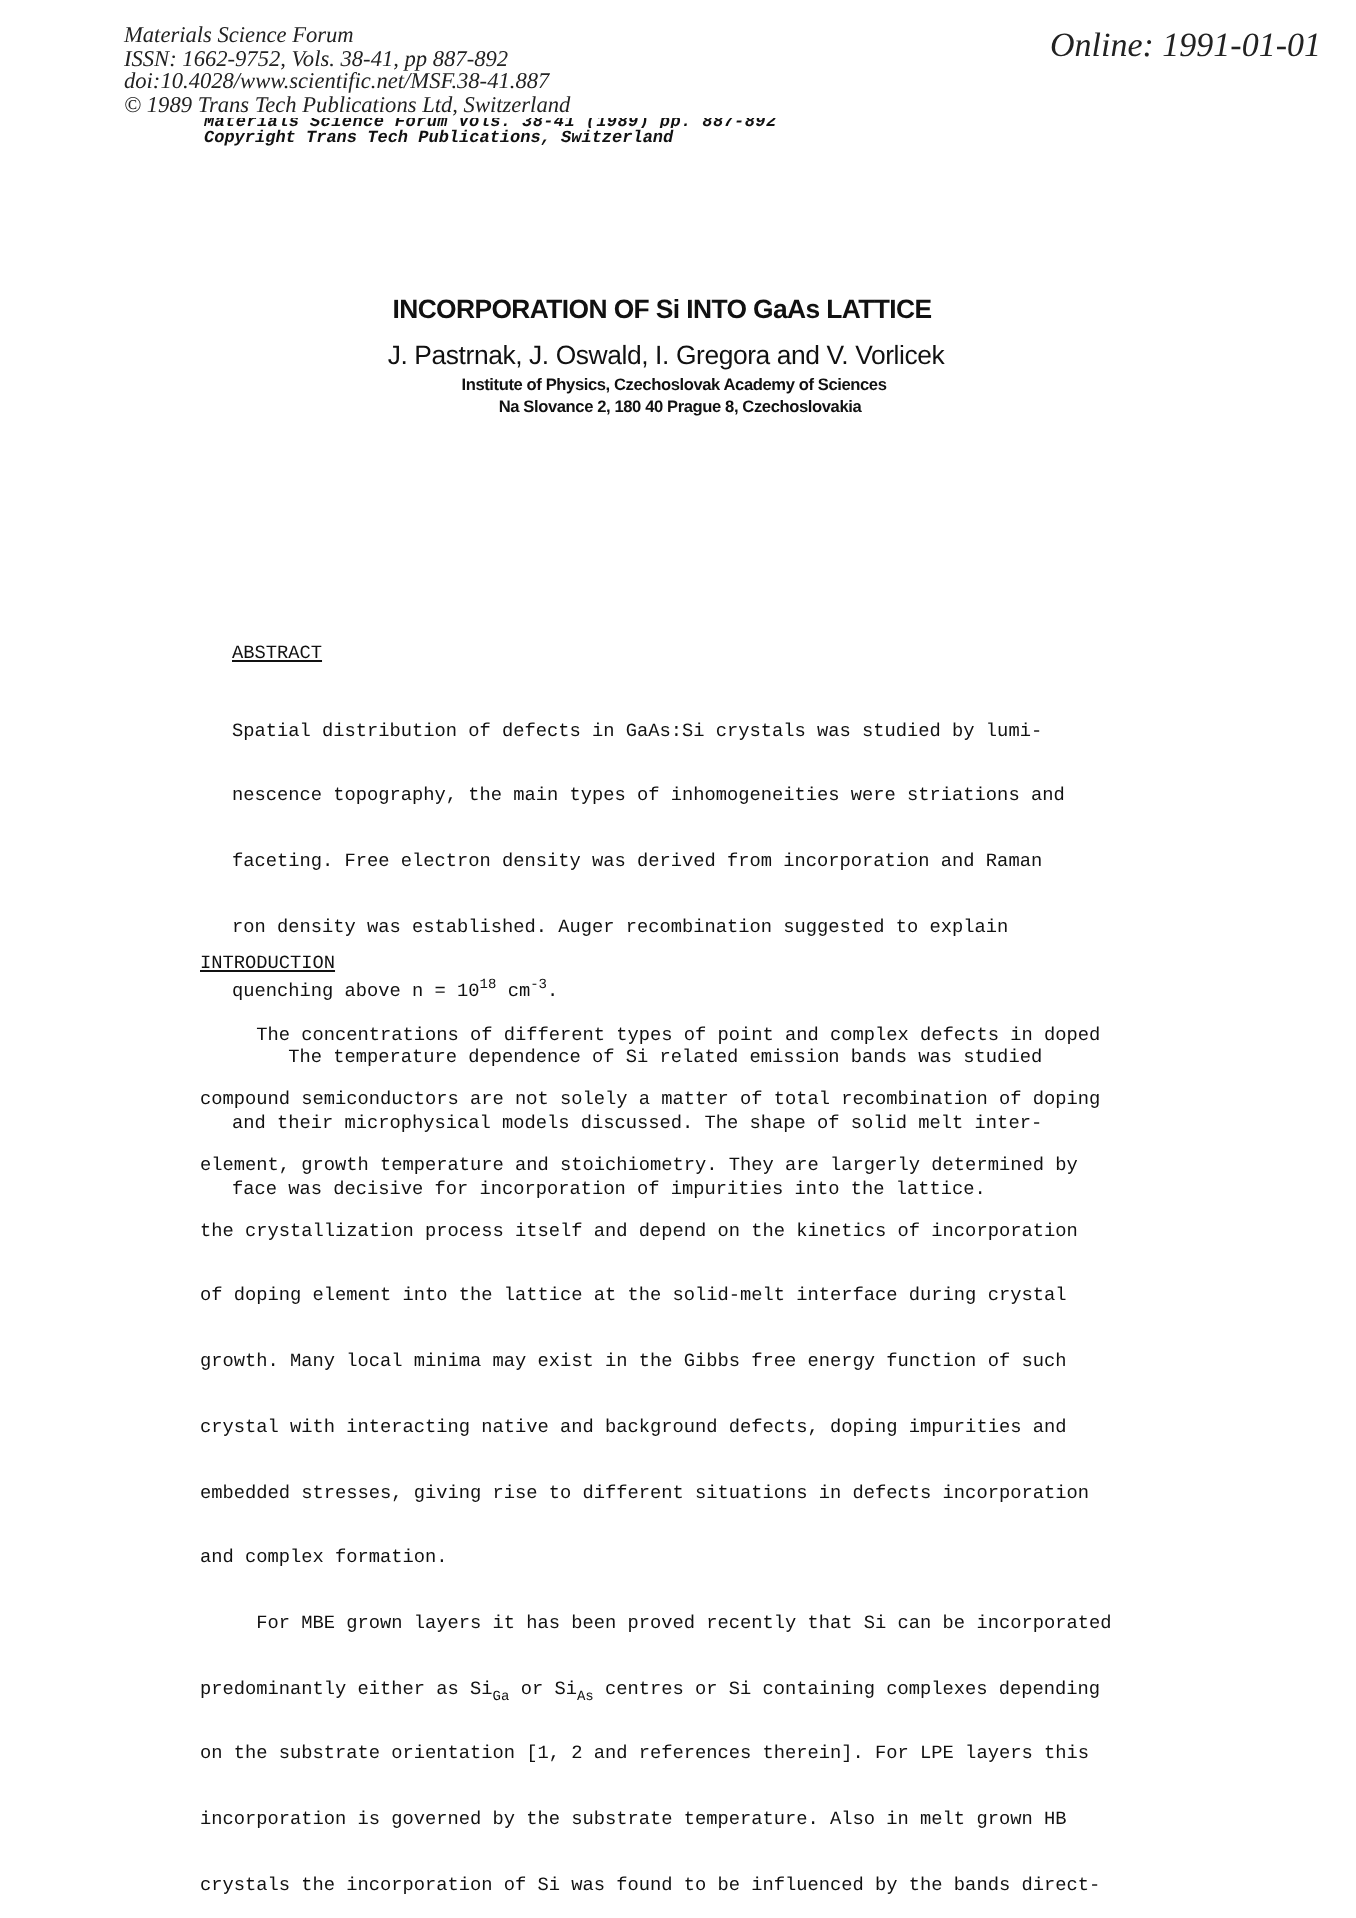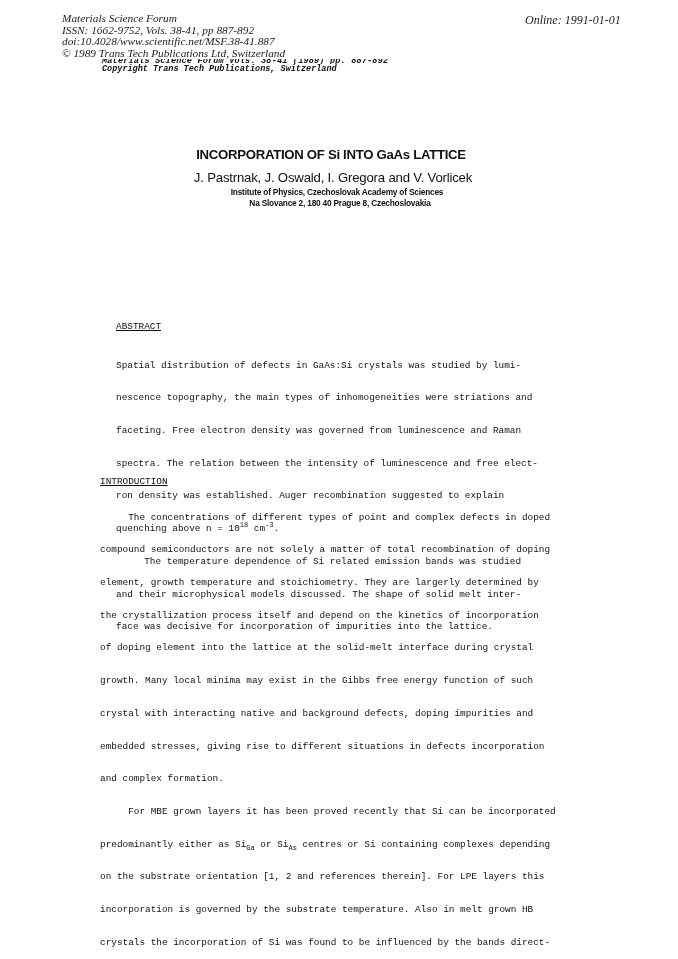--- a/index.html
+++ b/index.html
@@ -1,19 +1,19 @@
 <!DOCTYPE html>
 <html><head>
   <meta charset="utf-8">
   <style>
     html, body { margin: 0; padding: 0; background: #ffffff; }
     body { width: 678px; height: 959px; position: relative; overflow: hidden; color: #111; }
     .stamp { position: absolute; left: 62px; top: 13px; font-family: "Liberation Serif", serif; font-style: italic; font-size: 11.3px; line-height: 11.5px; color: #222; }
     .stamp div { white-space: nowrap; }
-    .online { position: absolute; left: 525px; top: 13px; font-family: "Liberation Serif", serif; font-style: italic; font-size: 12px; color: #222; white-space: nowrap; }
+    .online { position: absolute; left: 525px; top: 13px; font-family: "Liberation Serif", serif; font-style: italic; font-size: 17px; color: #222; white-space: nowrap; }
     .orig-hdr { position: absolute; left: 102px; top: 60px; font-family: Liberation Mono, monospace; font-style: italic; font-weight: bold; font-size: 8.5px; line-height: 10px; color: #111; }
     .orig-hdr .cut { height: 5px; overflow: hidden; line-height: 4px; margin-top: -1px; letter-spacing: 0.2px; }
     .title-block { position: absolute; left: 1px; width: 678px; top: 147px; text-align: center; font-family: "Liberation Sans", sans-serif; }
     .title { font-weight: bold; font-size: 13.2px; letter-spacing: -0.3px; margin-left: -18px; }
     .authors { font-size: 13.2px; margin-top: 8px; margin-left: -14px; letter-spacing: -0.2px; }
     .affil { font-size: 8.3px; font-weight: bold; line-height: 11px; margin-top: 2px; letter-spacing: -0.2px; }
     .affil div:first-child { margin-left: -6px; }
     .mono { font-family: "Liberation Mono", monospace; font-size: 9.4px; line-height: 10.9px; white-space: pre; color: #111; }
     .abstract { position: absolute; left: 116px; top: 300px; }
     .intro { position: absolute; left: 100px; top: 455px; }
@@ -43,22 +43,21 @@
   <div class="affil">
     <div>Institute of Physics, Czechoslovak Academy of Sciences</div>
     <div>Na Slovance 2, 180 40 Prague 8, Czechoslovakia</div>
   </div>
 </div>
 
 <div class="abstract mono">
   <div class="heading">ABSTRACT</div>
   <div>Spatial distribution of defects in GaAs:Si crystals was studied by lumi-</div>
   <div>nescence topography, the main types of inhomogeneities were striations and</div>
-  <div>faceting. Free electron density was governed from luminescence and Raman</div>
-  <div>spectra. The relation between the intensity of luminescence and free elect-</div>
+  <div>faceting. Free electron density was derived from incorporation and Raman</div>
   <div>ron density was established. Auger recombination suggested to explain</div>
   <div><span>quenching above n = 10</span><sup>18</sup><span> cm</span><sup>-3</sup><span>.</span></div>
   <div>     The temperature dependence of Si related emission bands was studied</div>
   <div>and their microphysical models discussed. The shape of solid melt inter-</div>
   <div>face was decisive for incorporation of impurities into the lattice.</div>
 </div>
 
 <div class="intro mono">
   <div class="heading">INTRODUCTION</div>
   <div>     The concentrations of different types of point and complex defects in doped</div>

